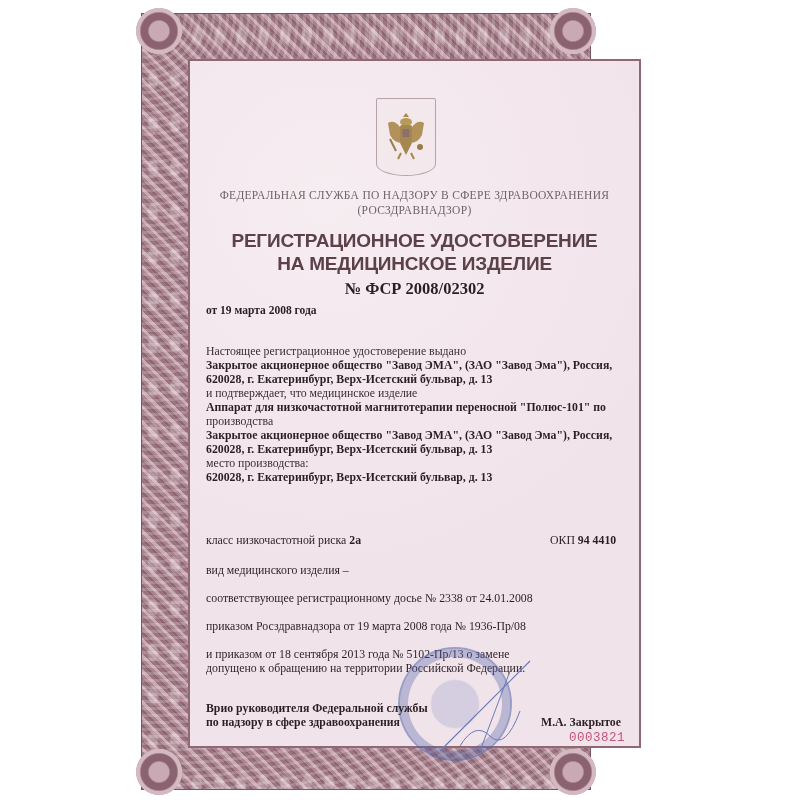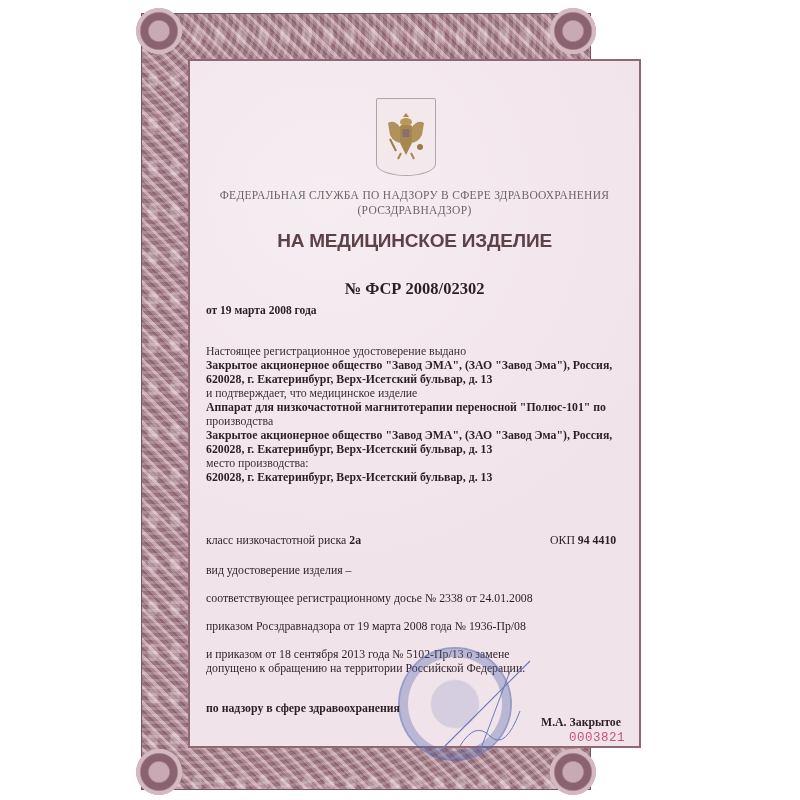--- a/index.html
+++ b/index.html
@@ -118,20 +118,21 @@
         <circle cx="36" cy="38" r="3" fill="#9a7c44"></circle>
       </svg>
     </div>
 
     <div class="org">
       <div>ФЕДЕРАЛЬНАЯ СЛУЖБА ПО НАДЗОРУ В СФЕРЕ ЗДРАВООХРАНЕНИЯ</div>
       <div>(РОСЗДРАВНАДЗОР)</div>
     </div>
 
     <div class="title">
+      <div>РЕГИСТРАЦИОННОЕ УДОСТОВЕРЕНИЕ</div>
       <div>НА МЕДИЦИНСКОЕ ИЗДЕЛИЕ</div>
     </div>
 
     <div class="number">№ ФСР 2008/02302</div>
     <div class="date">от 19 марта 2008 года</div>
 
     <div class="body">
       <span class="r">Настоящее регистрационное удостоверение выдано</span>
       <span class="b">Закрытое акционерное общество "Завод ЭМА", (ЗАО "Завод Эма"), Россия,</span>
       <span class="b">620028, г. Екатеринбург, Верх-Исетский бульвар, д. 13</span>
@@ -144,34 +145,35 @@
       <span class="b">620028, г. Екатеринбург, Верх-Исетский бульвар, д. 13</span>
     </div>
 
     <div class="line" style="top:472px;">
       <span>класс низкочастотной риска </span><b>2а</b>
     </div>
     <div class="okp">
       <span>ОКП </span><b>94 4410</b>
     </div>
 
-    <div class="line" style="top:502px;">вид удостоверение изделия –</div>
+    <div class="line" style="top:502px;">вид медицинского изделия –</div>
     <div class="line" style="top:530px;">соответствующее регистрационному досье № 2338 от 24.01.2008</div>
     <div class="line" style="top:558px;">приказом Росздравнадзора от 19 марта 2008 года № 1936-Пр/08</div>
     <div class="line" style="top:586px; line-height:14px;">
       <div>и приказом от 18 сентября 2013 года № 5102-Пр/13 о замене</div>
       <div>допущено к обращению на территории Российской Федерации.</div>
     </div>
 
     <div class="stamp"></div>
     <svg class="signature" viewBox="0 0 120 110">
       <path d="M20 100 L110 10" stroke="#6a7cb8" stroke-width="1.2" fill="none"></path>
       <path d="M40 95 Q55 70 70 85 T100 60" stroke="#6a7cb8" stroke-width="1" fill="none"></path>
       <path d="M90 20 L60 100" stroke="#6a7cb8" stroke-width="1" fill="none"></path>
     </svg>
 
     <div class="sig">
+      <div>Врио руководителя Федеральной службы</div>
       <div>по надзору в сфере здравоохранения</div>
     </div>
     <div class="signer">М.А. Закрытое</div>
     <div class="serial">0003821</div>
   </div>
 </div>
 
 </body></html>

